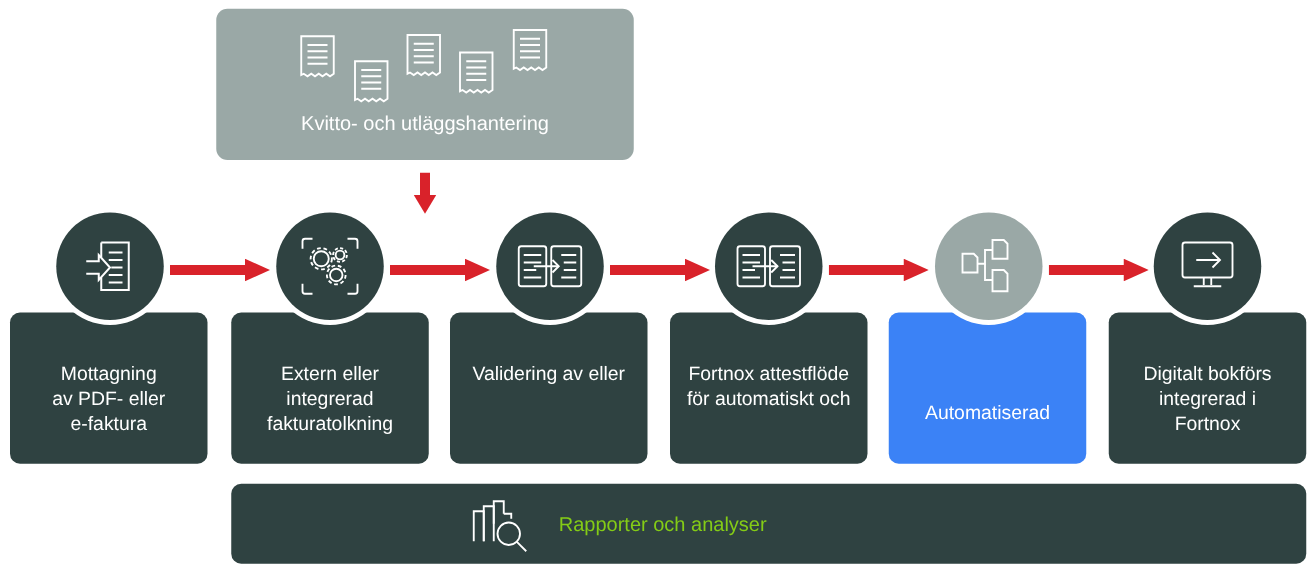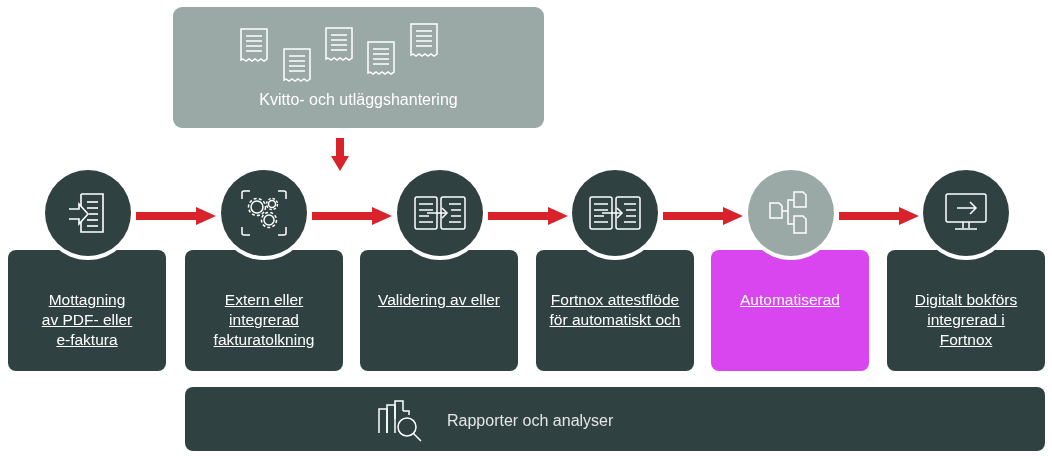--- a/index.html
+++ b/index.html
@@ -1,38 +1,38 @@
 <!DOCTYPE html>
 <html><head>
 <meta charset="utf-8">
 <style>
   html, body { margin:0; padding:0; background:#ffffff; }
   body { width:1052px; height:459px; position:relative; overflow:hidden;
          font-family:"Liberation Sans", "DejaVu Sans", sans-serif; }
   .top-box { position:absolute; left:173px; top:7px; width:334px; height:121px;
-             background:#9aa8a6; border-radius:9px;padding-left:37px; }
+             background:#9aa8a6; border-radius:9px; }
   .top-label { position:absolute; left:0; right:0; top:84px; text-align:center;
                color:#ffffff; font-size:16px; }
   .receipt { position:absolute; }
   .down-arrow { position:absolute; left:331px; top:138px; }
   .step-box { position:absolute; top:250px; width:158px; height:121px; border-radius:8px;
               color:#fff; display:flex; align-items:flex-start; justify-content:center;
               text-align:center; font-size:15.5px; line-height:20px; box-sizing:border-box;
-              padding-top:40px;text-decoration:underline; }
+              padding-top:40px; }
   .step-box.dark { background:#2f4241; }
-  .step-box.gray { background:#d946ef; }
+  .step-box.gray { background:#3b82f6;align-items:center; }
   .step-circle { position:absolute; width:86px; height:86px; border-radius:50%;
                  box-shadow:0 0 0 4px #ffffff; display:flex; align-items:center; justify-content:center; }
   .step-circle.dark { background:#2f4241; }
   .step-circle.gray { background:#9aa8a6; }
   .flow-arrow { position:absolute; top:207px; }
   .bottom-bar { position:absolute; left:185px; top:387px; width:860px; height:64px;
                 background:#2f4241; border-radius:8px; }
   .bottom-inner { position:absolute; left:190px; top:12px; display:flex; align-items:center; gap:14px; }
-  .bottom-label { color:#e5e5e5; font-size:16px; }
+  .bottom-label { color:#84cc16; font-size:16px; }
 </style>
 </head>
 <body>
 
 <div class="top-box">
   <svg class="receipt" style="left:66px;top:20px" width="30" height="38" viewBox="0 0 30 38">
     <path d="M2 2h26v30l-3 2-3-2-3 2-3-2-3 2-3-2-3 2-3-2-2 1z" fill="none" stroke="#fff" stroke-width="1.5"></path>
     <g stroke="#fff" stroke-width="1.5">
         <line x1="7" y1="9" x2="23" y2="9"></line>
         <line x1="7" y1="14" x2="23" y2="14"></line>

